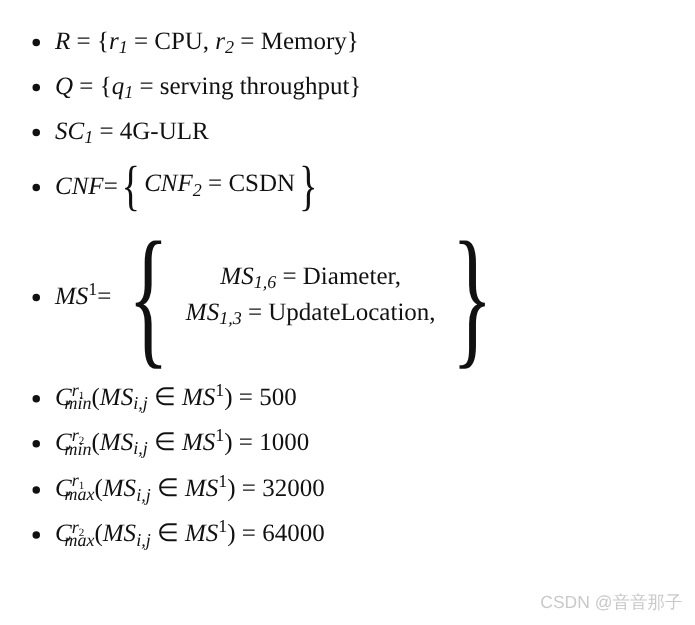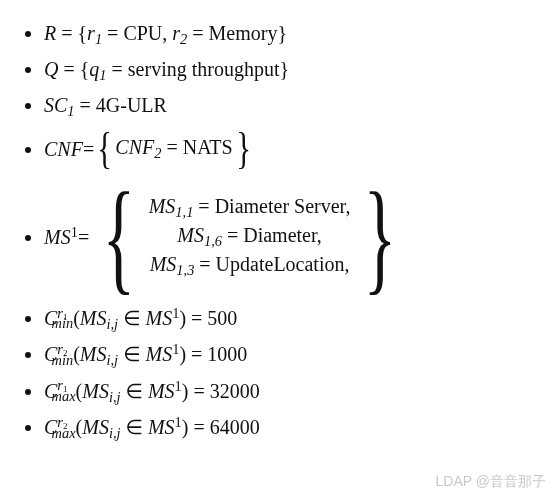--- a/index.html
+++ b/index.html
@@ -82,35 +82,34 @@
     </span>
   </li>
 
   <li>
     <span class="row">
       <span class="it"><span>CNF</span></span>
       <span style="font-style:normal"> = </span>
       <span class="brace-sys">
         <span class="brace">{</span>
         <span class="content">
-          <span class="line"><span>CNF</span><span class="sub">2</span><span style="font-style:normal"> = NATS</span></span>
+          <span class="line"><span>CNF</span><span class="sub">2</span><span style="font-style:normal"> = CSDN</span></span>
         </span>
         <span class="brace">}</span>
       </span>
     </span>
   </li>
 
   <li>
     <span class="row">
       <span class="it"><span>MS</span><span class="sup" style="font-style:normal">1</span></span>
       <span style="font-style:normal"> = </span>
       <span class="brace-sys big">
         <span class="brace">{</span>
         <span class="content">
-          <span class="line"><span>MS</span><span class="sub">1,1</span><span style="font-style:normal"> = Diameter Server,</span></span>
           <span class="line"><span>MS</span><span class="sub">1,6</span><span style="font-style:normal"> = Diameter,</span></span>
           <span class="line"><span>MS</span><span class="sub">1,3</span><span style="font-style:normal"> = UpdateLocation,</span></span>
         </span>
         <span class="brace">}</span>
       </span>
     </span>
   </li>
 
   <li>
     <span class="it nowrap">
@@ -131,13 +130,13 @@
   </li>
 
   <li>
     <span class="it nowrap">
       <span>C</span><span class="sup"><span>r</span><span class="ssub" style="font-style:normal">2</span></span><span class="sub" style="margin-left:-1.1em">max</span><span style="font-style:normal">(</span><span>MS</span><span class="sub">i,j</span><span style="font-style:normal"> ∈ </span><span>MS</span><span class="sup" style="font-style:normal">1</span><span style="font-style:normal">)</span><span style="font-style:normal"> = 64000</span>
     </span>
   </li>
 
 </ul>
 
-<div class="watermark">LDAP @音音那子</div>
+<div class="watermark">CSDN @音音那子</div>
 
 </body></html>

